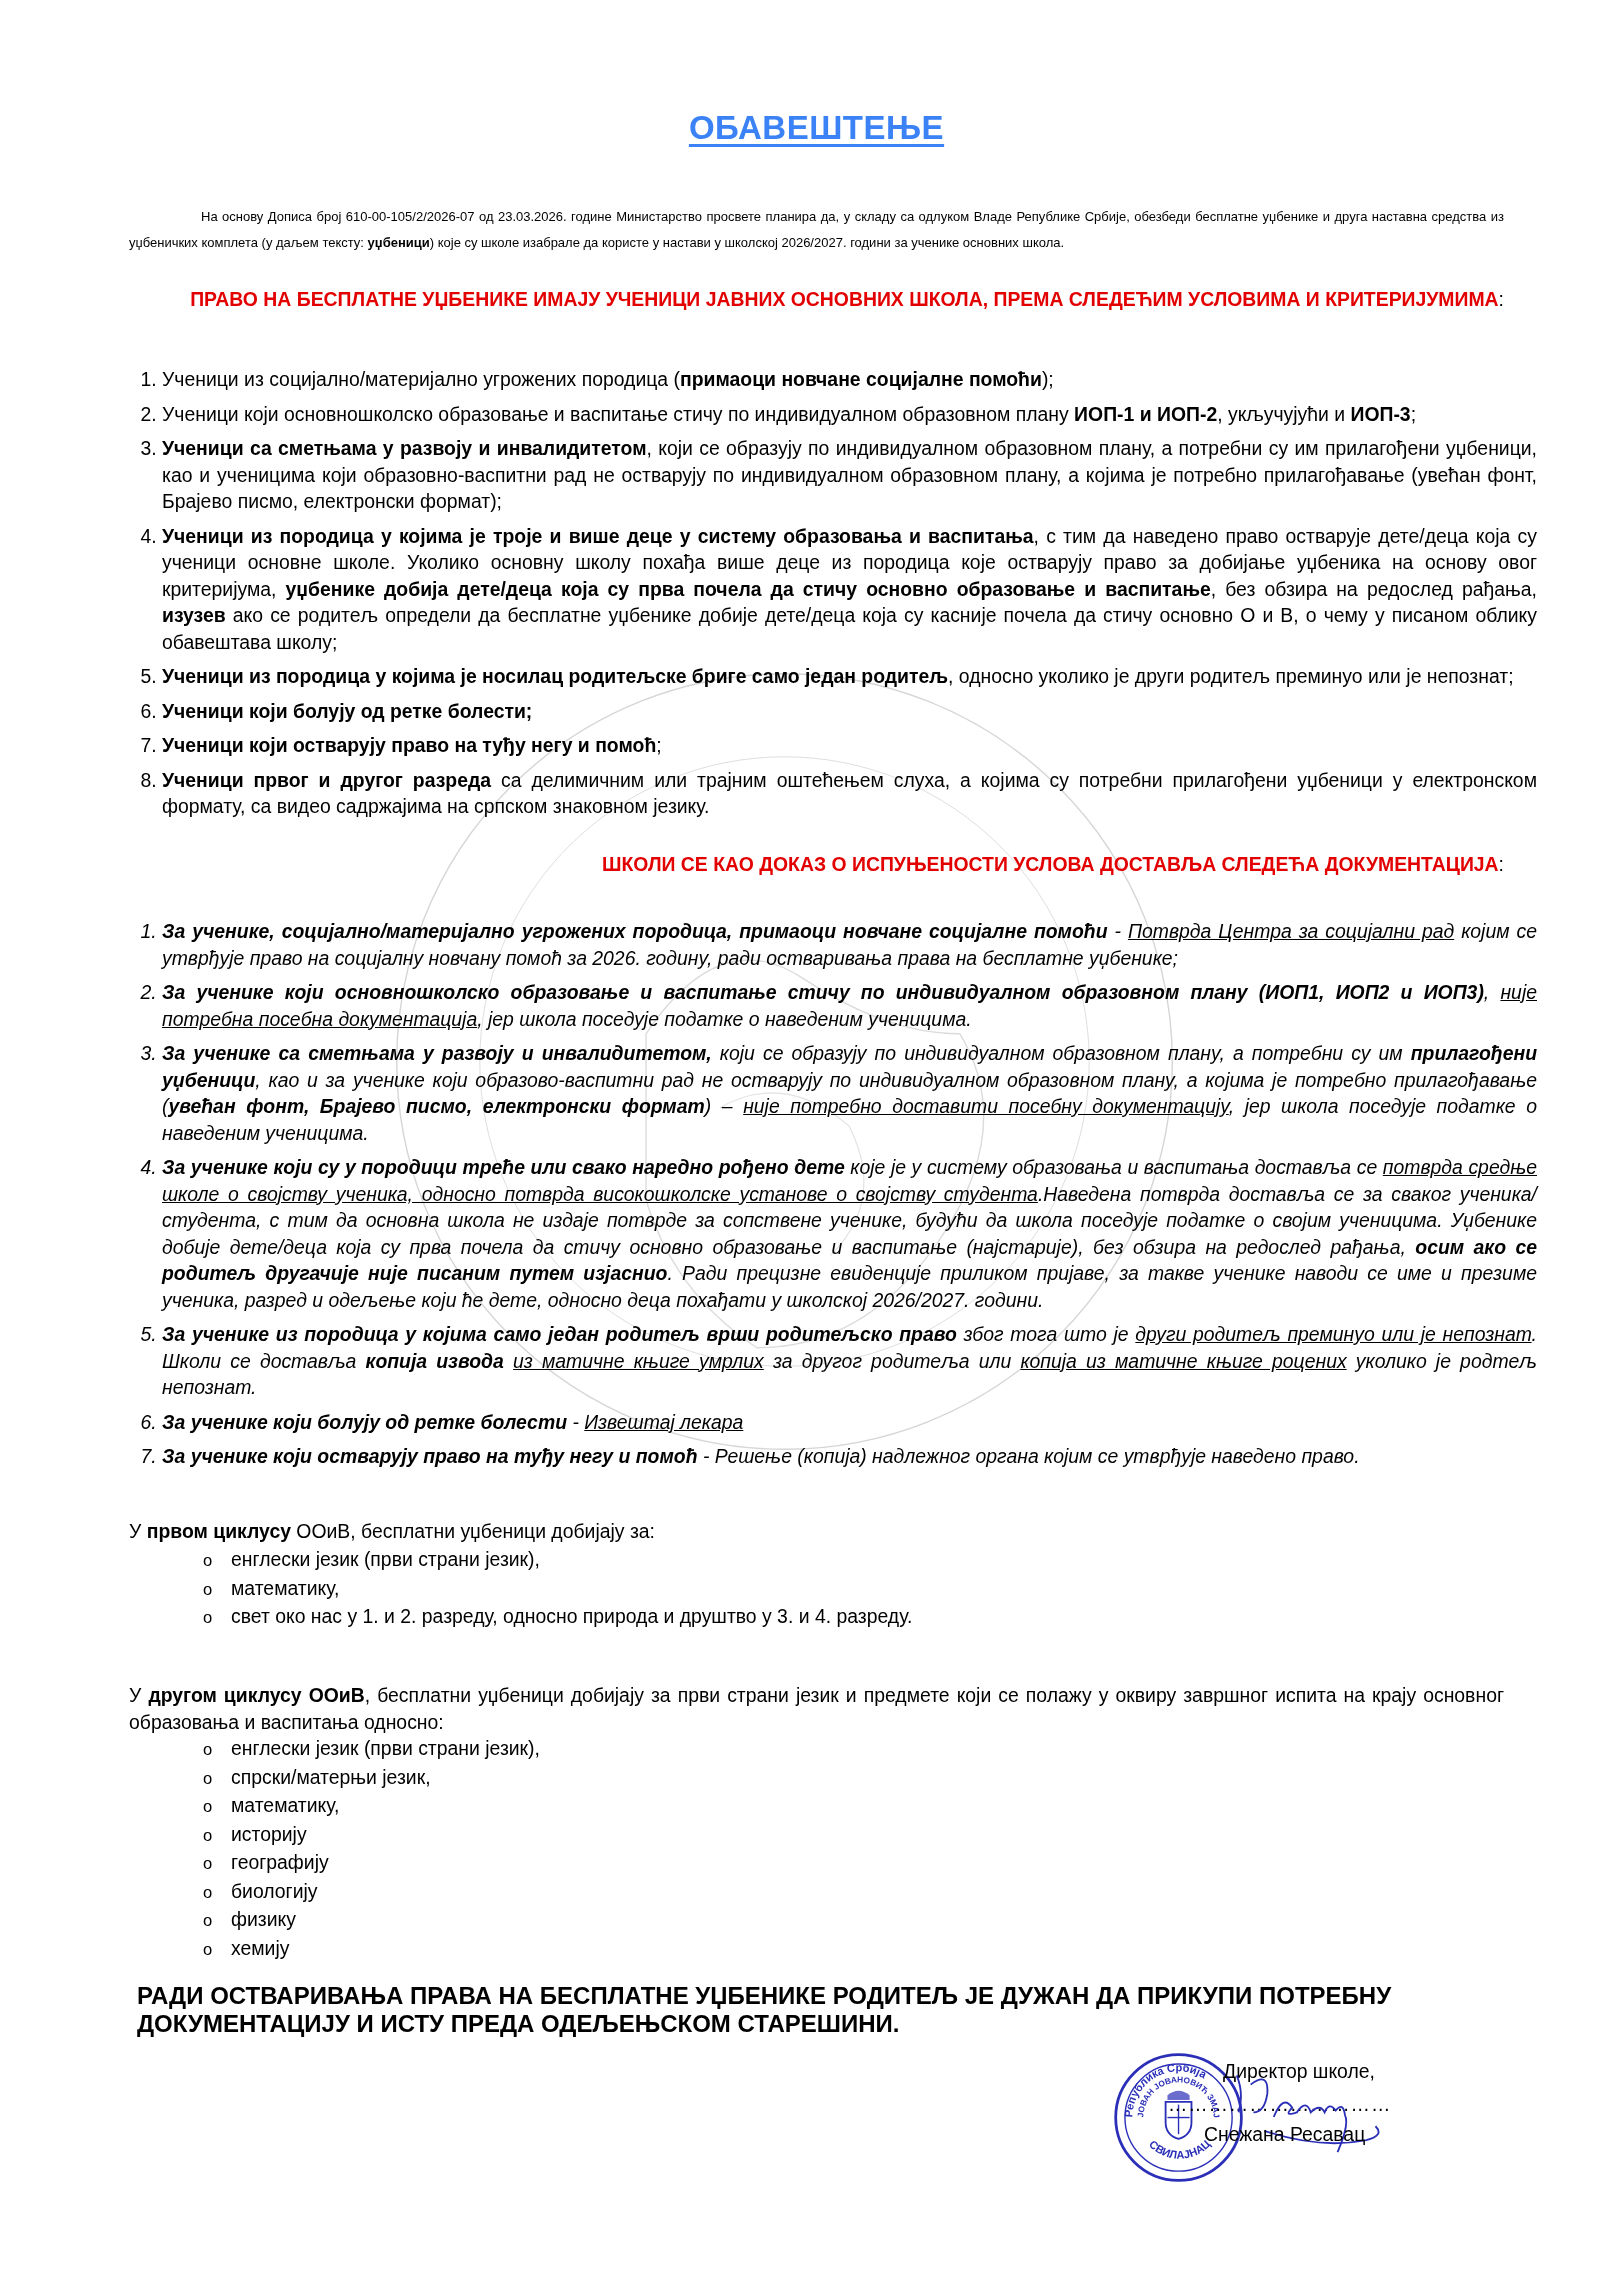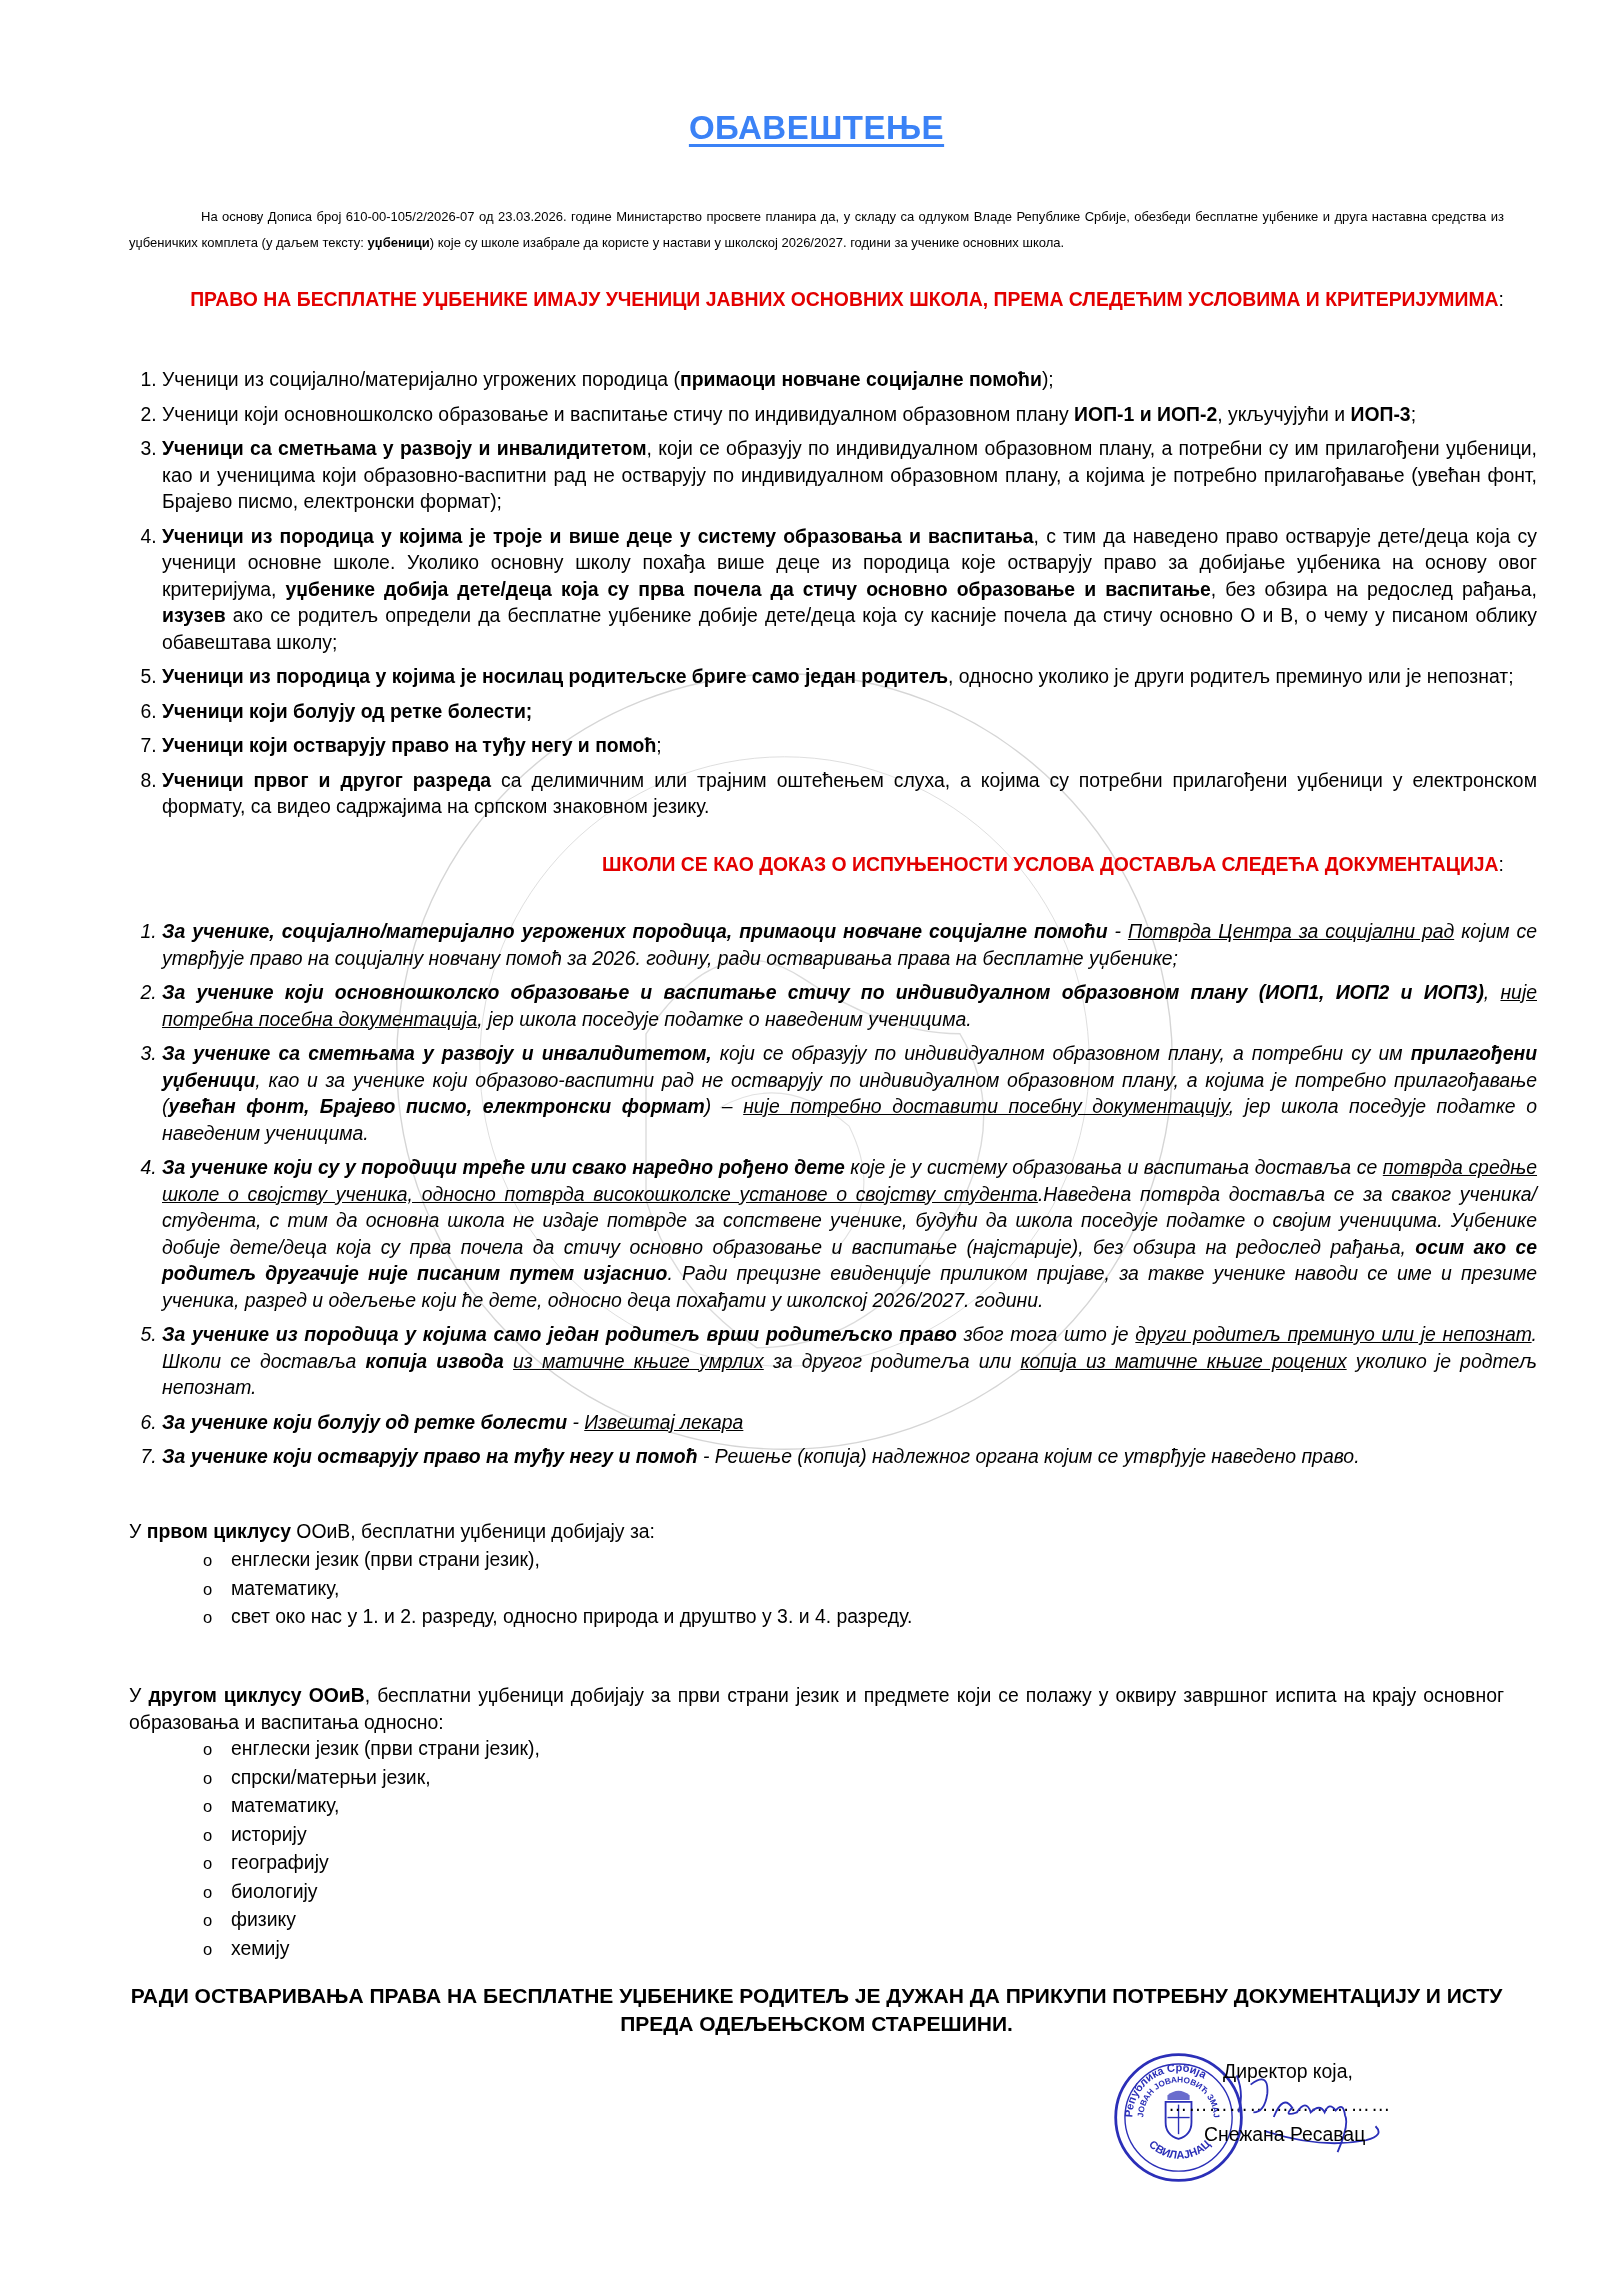--- a/index.html
+++ b/index.html
@@ -30,22 +30,22 @@
   ol.list li { padding-left: 0; margin-top: 8px; }
   ol.list li::marker { font-weight: normal; }
   .u { text-decoration: underline; }
   .cycle-intro { position: absolute; left: 0; width: 1375px; font-size: 19.4px; line-height: 26.5px; text-align: justify; }
   ul.subjects {
     position: absolute; left: 74px; margin: 0; padding: 0; list-style: none;
     font-size: 19.4px; line-height: 26.5px;
   }
   ul.subjects li::before { content: "o"; display: inline-block; width: 28px; font-size: 16.6px; }
   .closing {
-    position: absolute; left: 0; width: 1375px; top: 1982px; text-align: center;
-    font-size: 21px; font-weight: bold; line-height: 28px;
+    position: absolute; left: 8px; width: 1375px; top: 1982px; 
+    font-size: 24px; font-weight: bold; line-height: 28px;
   }
   .director-label { position: absolute; left: 1223px; top: 2060px; font-size: 19.4px; }
   .dots { position: absolute; left: 1168px; top: 2093px; font-size: 19.4px; letter-spacing: 0.9px; }
   .director-name { position: absolute; left: 1204px; top: 2123px; font-size: 19.4px; }
   .stamp { position: absolute; left: 1112px; top: 2051px; width: 134px; height: 134px; }
   .signature { position: absolute; left: 1209px; top: 2066px; width: 185px; height: 102px; }
   .watermark { position: absolute; left: 369px; top: 646px; width: 831px; height: 831px; opacity: 0.35; }
 </style>
 </head>
 <body>
@@ -138,21 +138,21 @@
     <textPath href="#stampArcBottom" startOffset="20%">СВИЛАЈНАЦ</textPath>
   </text>
   <g>
     <path d="M58 55 h28 v22 q0 14 -14 18 q-14 -4 -14 -18 Z" fill="none" stroke="#2b2fb8" stroke-width="2"></path>
     <path d="M60 48 q12 -10 24 0 v5 h-24 Z" fill="#2b2fb8" opacity="0.7"></path>
     <line x1="72" y1="58" x2="72" y2="90" stroke="#2b2fb8" stroke-width="1.5"></line>
     <line x1="60" y1="72" x2="84" y2="72" stroke="#2b2fb8" stroke-width="1.5"></line>
   </g>
 </svg>
 
-<div class="director-label">Директор која,</div>
+<div class="director-label">Директор школе,</div>
 <div class="dots">……………………………</div>
 
 <svg class="signature" viewBox="0 0 200 110">
   <path d="M30 10 q8 20 2 40 M45 20 q20 -15 18 10 q-3 20 -15 20 M70 55 q10 -25 20 -10 q-10 10 5 5 q10 -15 15 0 q10 -10 15 0 q5 -12 12 -2 q8 -10 10 5 q5 10 -8 40 M60 70 q60 20 110 10 q20 -5 10 -15" fill="none" stroke="#2b2fb8" stroke-width="2"></path>
 </svg>
 
 <div class="director-name">Снежана Ресавац</div>
 
 
 </body></html>

